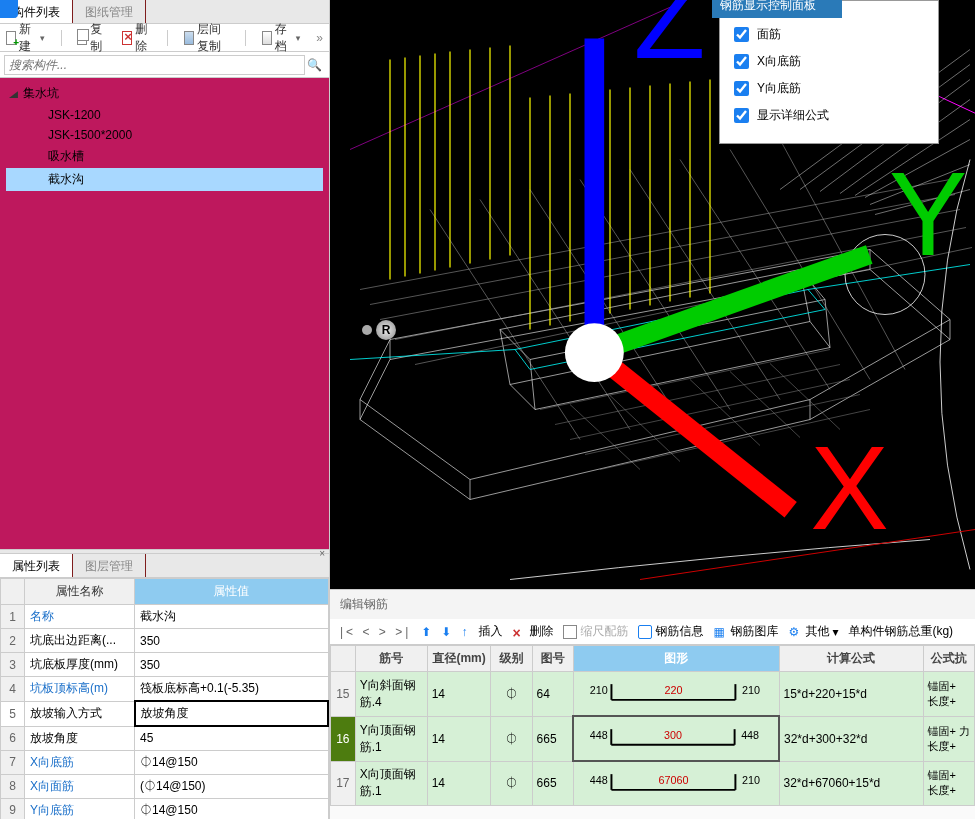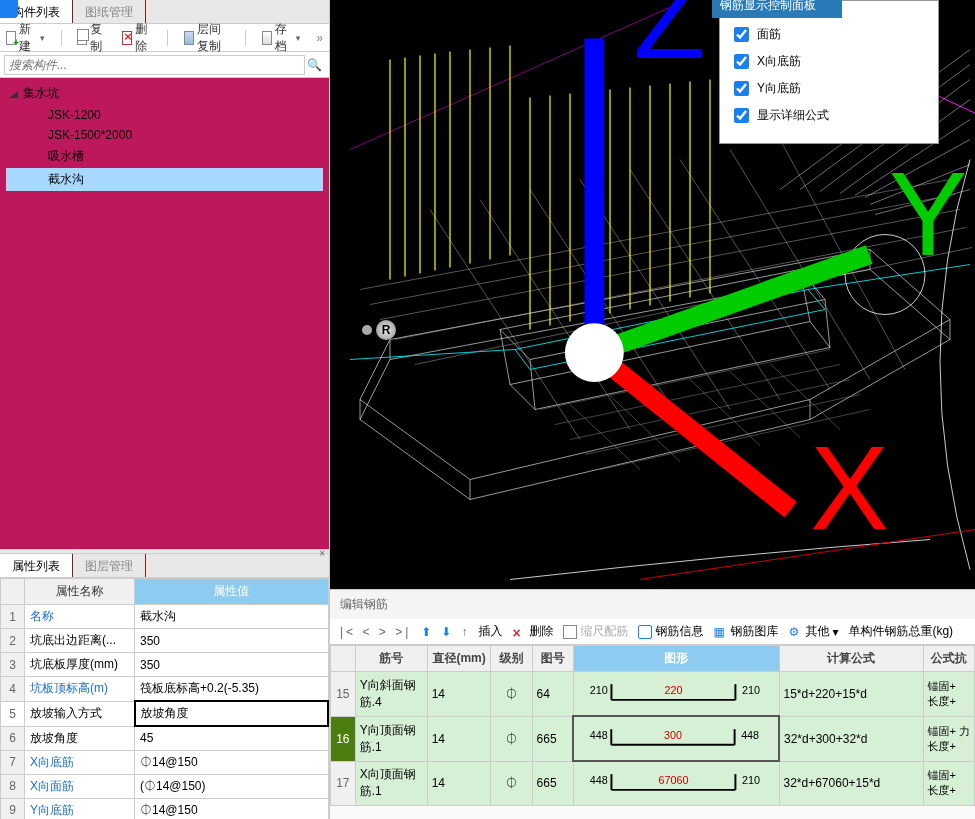--- a/index.html
+++ b/index.html
@@ -191,21 +191,21 @@
     <td class="val">350</td>
               </tr>
               <tr>
                 <td class="num">3</td>
     <td class="key ">坑底板厚度(mm)</td>
     <td class="val">350</td>
               </tr>
               <tr>
                 <td class="num">4</td>
     <td class="key link">坑板顶标高(m)</td>
-    <td class="val">筏板底标高+0.2(-5.35)</td>
+    <td class="val">筏板底标高+0.1(-5.35)</td>
               </tr>
               <tr class="sel">
                 <td class="num">5</td>
     <td class="key ">放坡输入方式</td>
     <td class="val">放坡角度</td>
               </tr>
               <tr>
                 <td class="num">6</td>
     <td class="key ">放坡角度</td>
     <td class="val">45</td>

